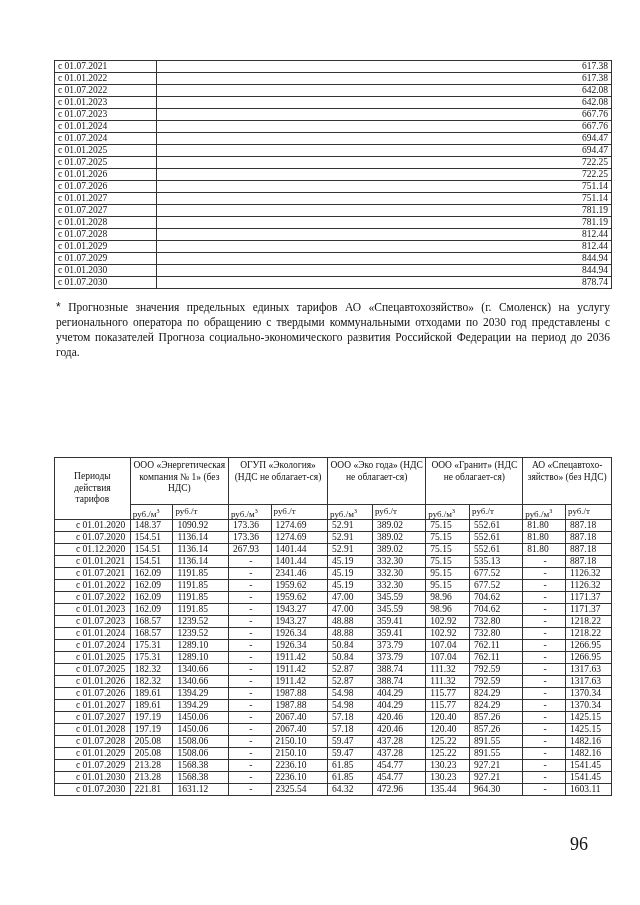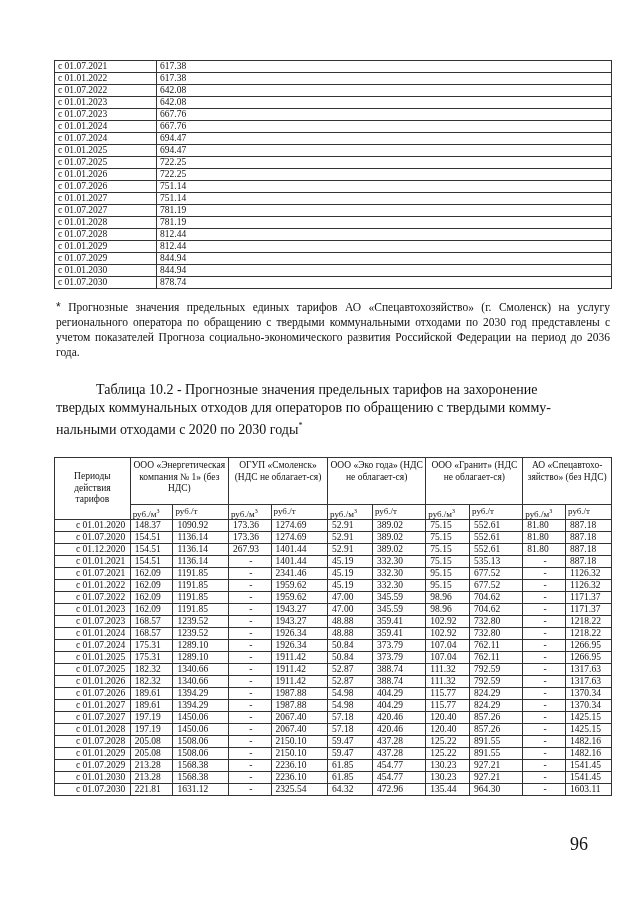--- a/index.html
+++ b/index.html
@@ -5,21 +5,21 @@
   html, body { margin: 0; padding: 0; background: #ffffff; }
   body { width: 640px; height: 905px; position: relative; overflow: hidden;
          font-family: "Liberation Serif", "DejaVu Serif", serif; color: #111; }
   .page { position: absolute; left: 0; top: 0; width: 636px; height: 905px; }
 
   
   table.t1 { position: absolute; left: 54px; top: 60px; width: 558px;
              border-collapse: collapse; font-size: 9.5px; }
   table.t1 td { border: 1px solid #333; height: 11px; padding: 0 3px; line-height: 11px; }
   table.t1 td.period { width: 95px; text-align: left; }
-  table.t1 td.val { text-align: left; }
+  table.t1 td.val { text-align: right; }
 
   .footnote { position: absolute; left: 56px; top: 300px; width: 554px;
               font-size: 11.5px; line-height: 15px; text-align: justify; }
   .footnote .star { font-family: "Liberation Sans", sans-serif; font-size: 12px; }
 
   .caption { position: absolute; left: 56px; top: 381px; width: 554px;
              font-size: 14px; line-height: 18px; }
   .caption .indent { padding-left: 40px; }
   .caption sup { font-size: 8px; }
 
@@ -121,45 +121,40 @@
           <td class="val">878.74</td>
         </tr>
       </tbody>
   </table>
 
   <div class="footnote">
     <span class="star">*</span>
     <span>Прогнозные значения предельных единых тарифов АО «Спецавтохозяйство» (г. Смоленск) на услугу регионального оператора по обращению с твердыми коммунальными отходами по 2030 год представлены с учетом показателей Прогноза социально-экономического развития Российской Федерации на период до 2036 года.</span>
   </div>
 
-  <div class="caption">
-    <div class="indent">Таблица 10.2 - Прогнозные значения предельных тарифов на захоронение</div>
-    <div>твердых коммунальных отходов для операторов по обращению с твердыми комму-</div>
-    <div><span>нальными отходами с 2020 по 2030 годы</span><sup>*</sup></div>
-  </div>
 
   <table class="t2">
     <colgroup>
       <col style="width:71px">
         <col style="width:40px">
         <col style="width:52px">
       <col style="width:40px">
         <col style="width:53px">
         <col style="width:42px">
       <col style="width:50px">
         <col style="width:41px">
         <col style="width:50px">
       <col style="width:40px">
         <col style="width:43px">
     </colgroup>
     <thead>
       <tr>
         <th class="group" rowspan="2" style="vertical-align:middle; padding: 0 8px;">Периоды действия тарифов</th>
         <th class="group" colspan="2">ООО «Энергетическая компания № 1» (без НДС)</th>
-        <th class="group" colspan="2">ОГУП «Смоленск» (НДС не облагает-ся)</th>
+        <th class="group" colspan="2">ОГУП «Экология» (НДС не облагает-ся)</th>
         <th class="group" colspan="2">ООО «Эко года» (НДС не облагает-ся)</th>
         <th class="group" colspan="2">ООО «Гранит» (НДС не облагает-ся)</th>
         <th class="group" colspan="2">АО «Спецавтохо-зяйство» (без НДС)</th>
       </tr>
       <tr id="units-row">
           <th class="units"><span>руб./м</span><sup>3</sup></th>
           <th class="units">руб./т</th>
           <th class="units"><span>руб./м</span><sup>3</sup></th>
           <th class="units">руб./т</th>
           <th class="units"><span>руб./м</span><sup>3</sup></th>

